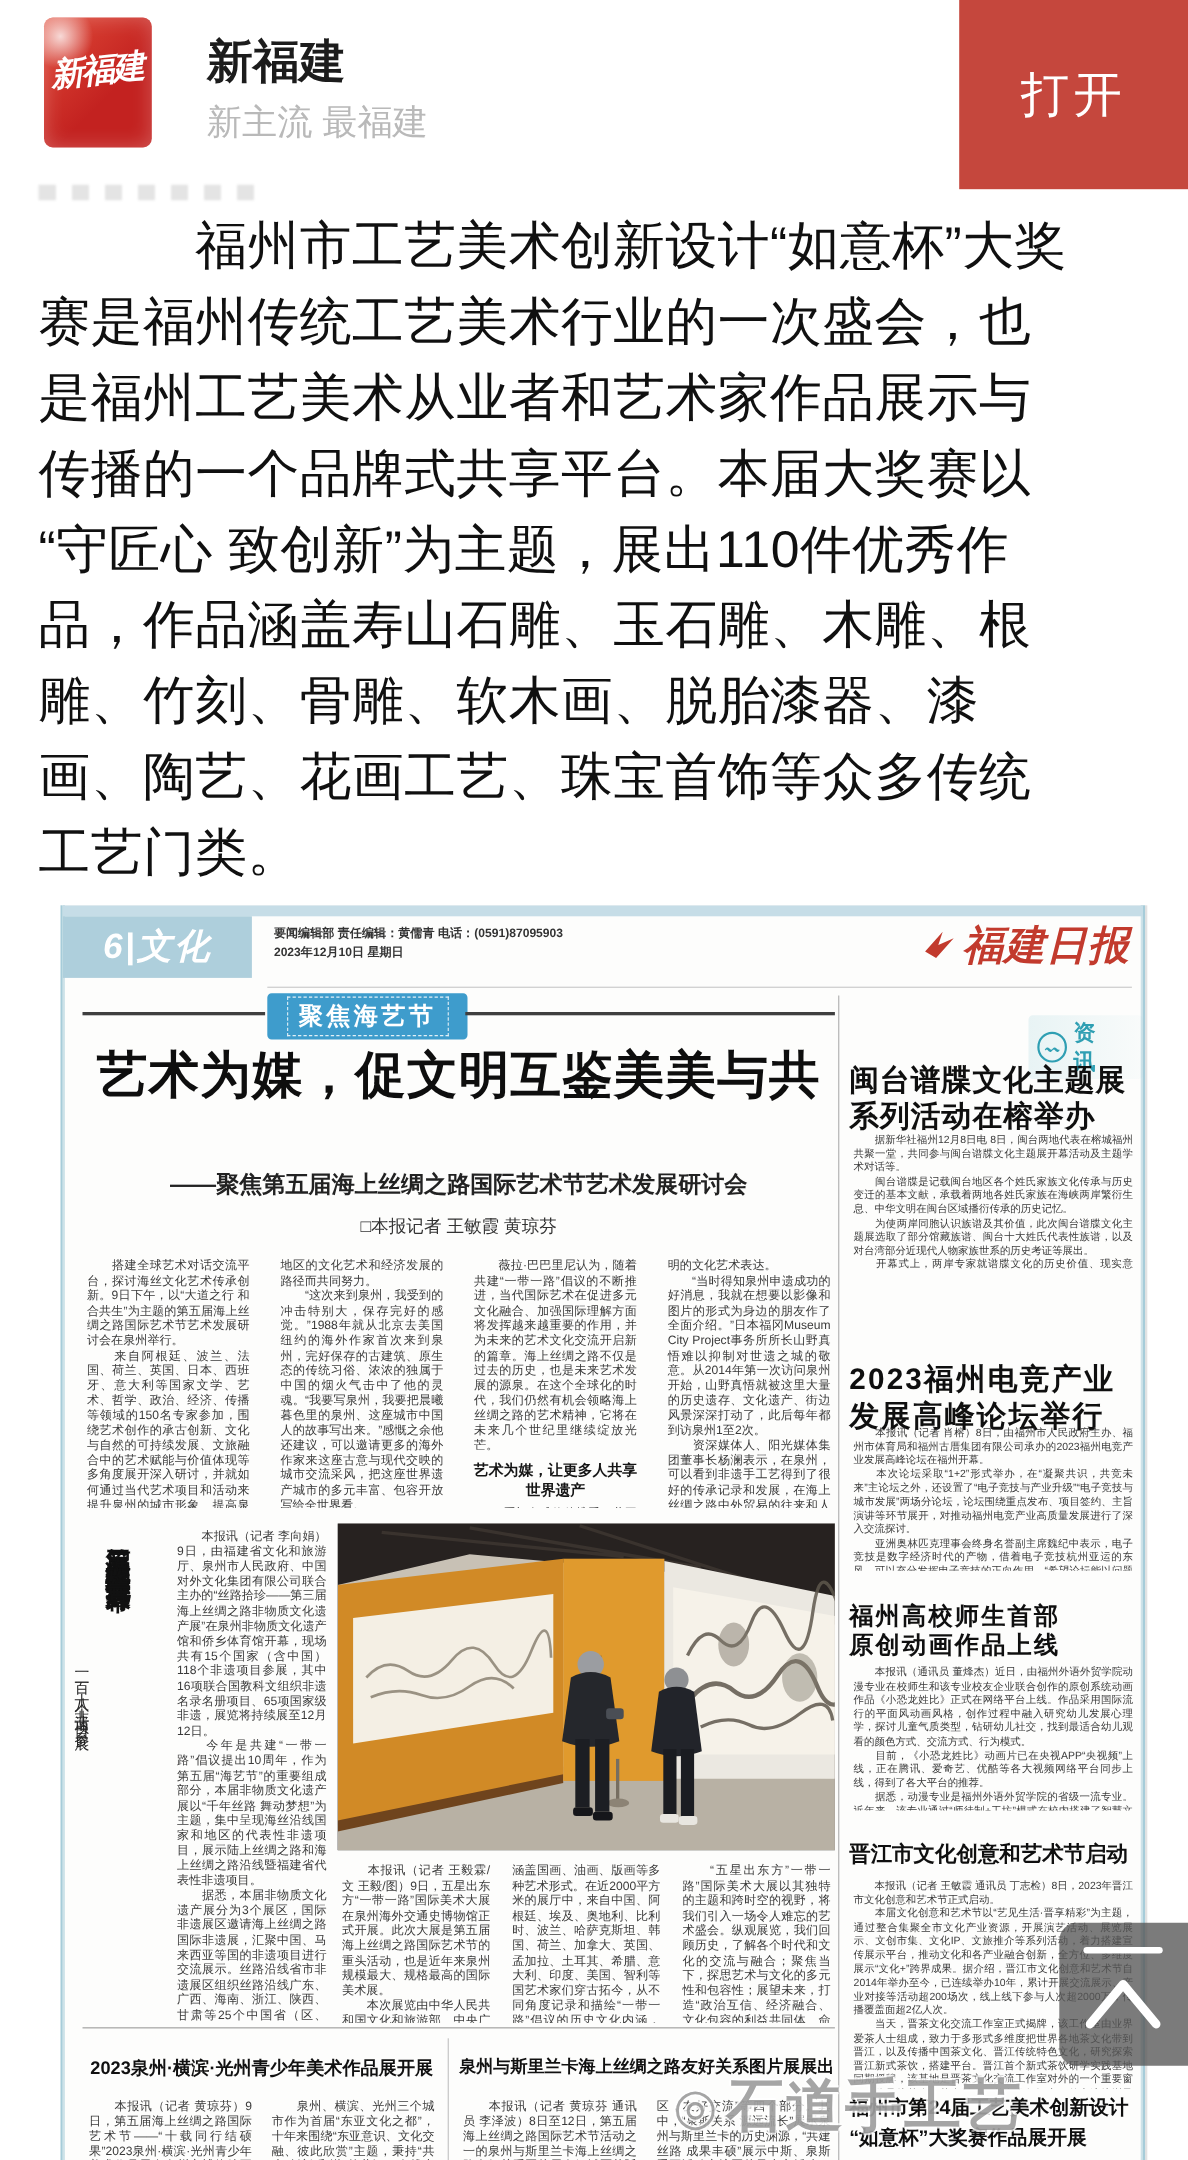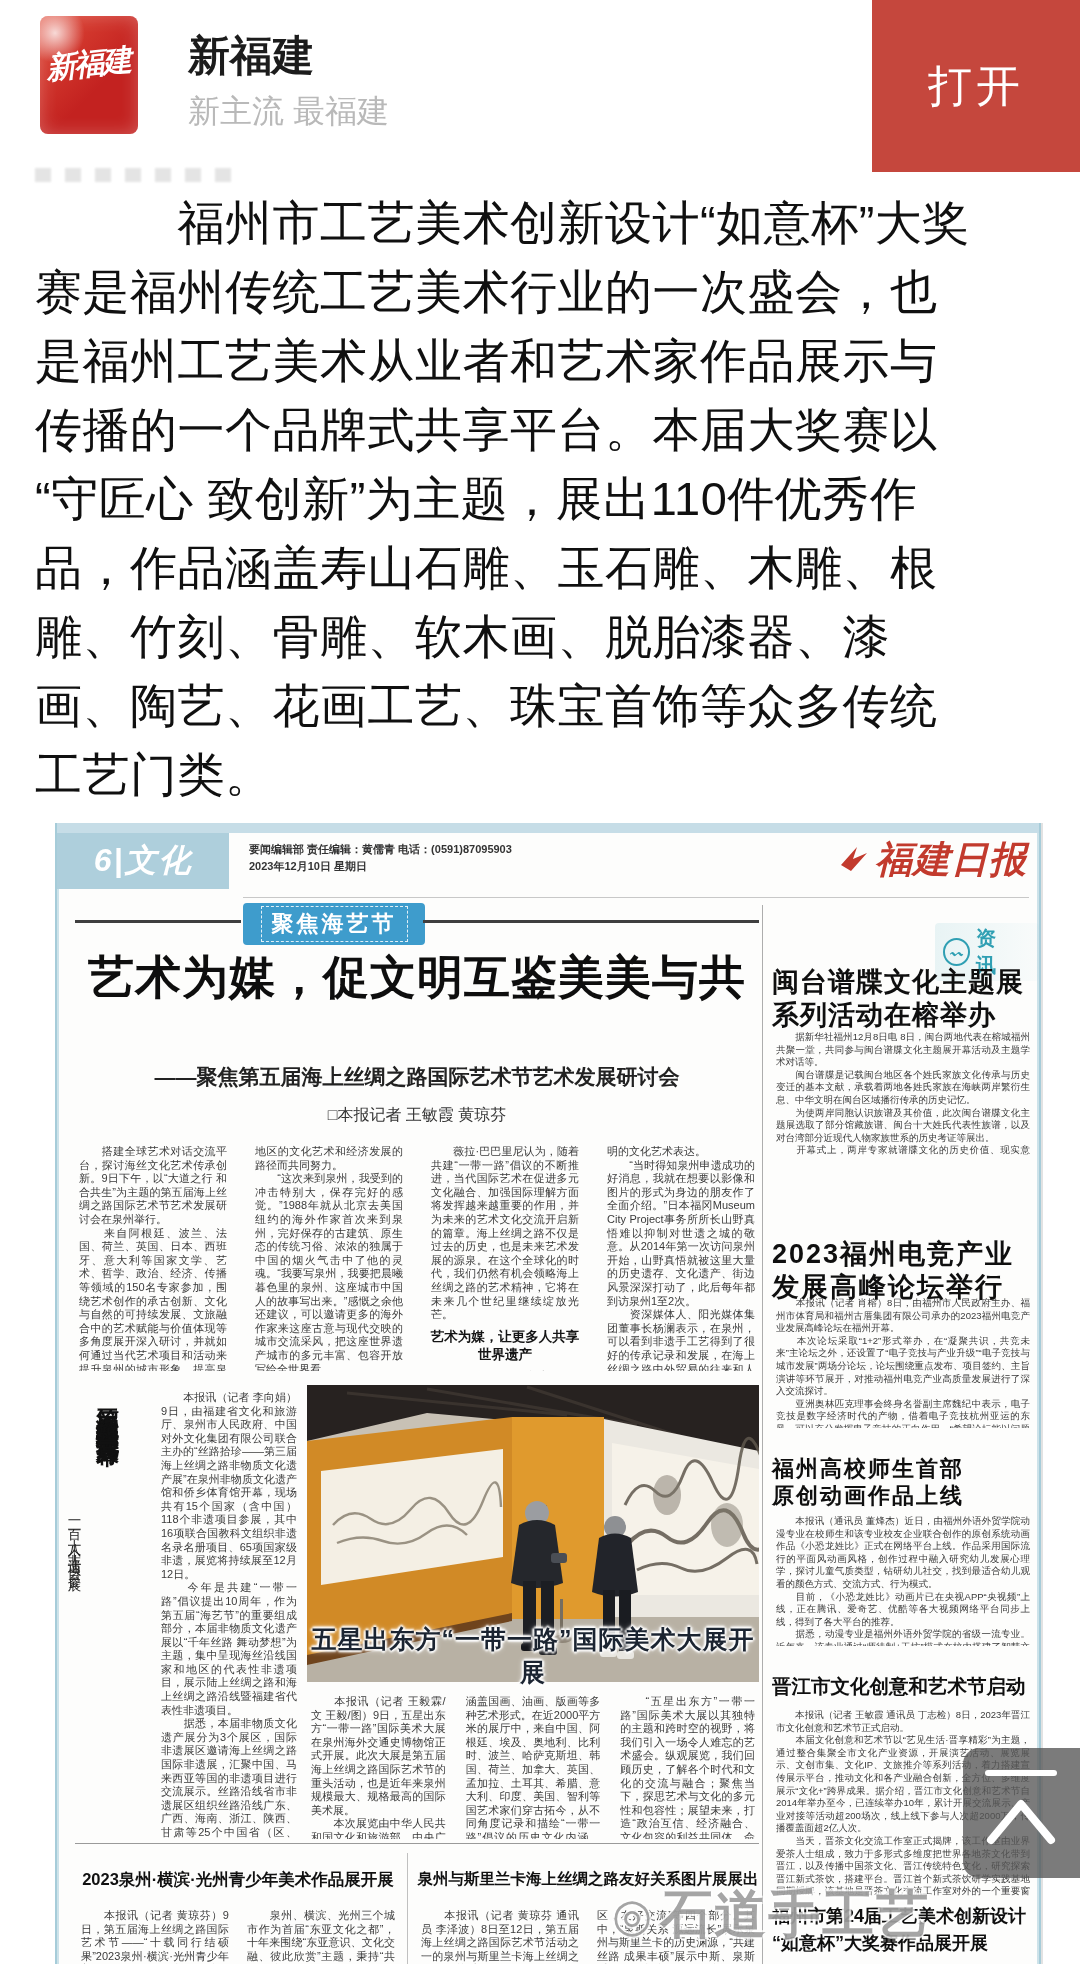--- a/index.html
+++ b/index.html
@@ -199,21 +199,20 @@
       <g>
         <circle cx="308" cy="142" r="11" fill="#8e9093"></circle>
         <path d="M292,153 q16,-9 32,0 l7,54 q-23,9 -46,0 z" fill="#22242a"></path>
         <rect x="296" y="205" width="12" height="60" fill="#1a1c21"></rect>
         <rect x="312" y="205" width="12" height="62" fill="#1a1c21"></rect>
         <rect x="293" y="264" width="17" height="8" rx="3" fill="#e8e6e0"></rect>
         <rect x="310" y="266" width="17" height="8" rx="3" fill="#e8e6e0"></rect>
       </g>
     </svg>
   </div>
-  <div class="abs photo-caption">五星出东方“一带一路”国际美术大展开展</div>
 
   <div class="abs expo-cols-b">
     <div class="col">
       <p class="tiny">　　本报讯（记者 王毅霖/文 王毅/图）9日，五星出东方“一带一路”国际美术大展在泉州海外交通史博物馆正式开展。此次大展是第五届海上丝绸之路国际艺术节的重头活动，也是近年来泉州规模最大、规格最高的国际美术展。
 　　本次展览由中华人民共和国文化和旅游部、中央广播电视总台、福建省人民政府、中国文化艺术发展促进会主办，将持续至2024年1月5日。展览以“五星出东方”为主题，以跨时空的叙事方式呈现了来自丝绸之路沿线15个国家、140位艺术家的220幅中外作品。</p>
     </div>
     <div class="col">
       <p class="tiny">涵盖国画、油画、版画等多种艺术形式。在近2000平方米的展厅中，来自中国、阿根廷、埃及、奥地利、比利时、波兰、哈萨克斯坦、韩国、荷兰、加拿大、英国、孟加拉、土耳其、希腊、意大利、印度、美国、智利等国艺术家们穿古拓今，从不同角度记录和描绘“一带一路”倡议的历史文化内涵，精湛的技艺跨越了时间的界限。艺术家们以差异性的艺术语言，在海上丝绸之路重要节点城市、宋元中国的世界海洋商贸中心——泉州，谱写了“文化相连、精神相系、情感相融的美好故事”。</p>
     </div>
     <div class="col">

